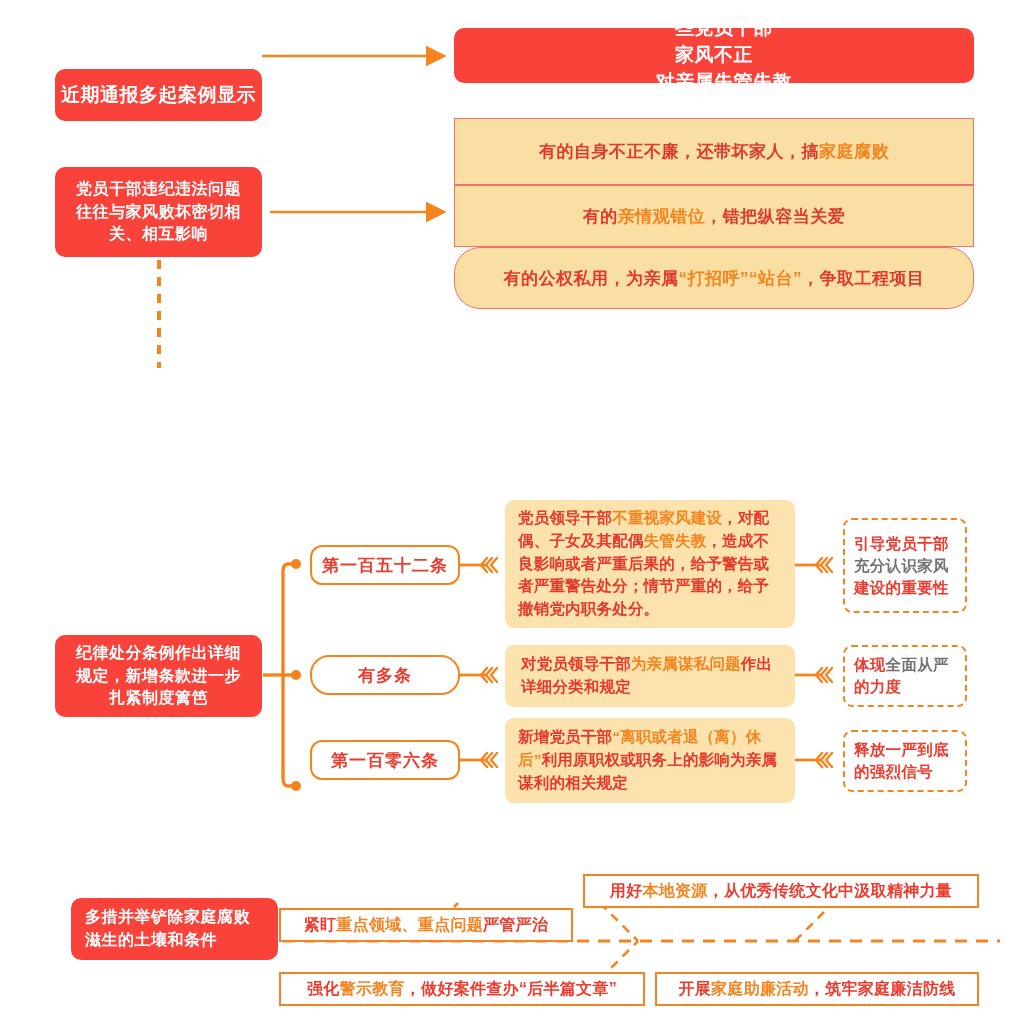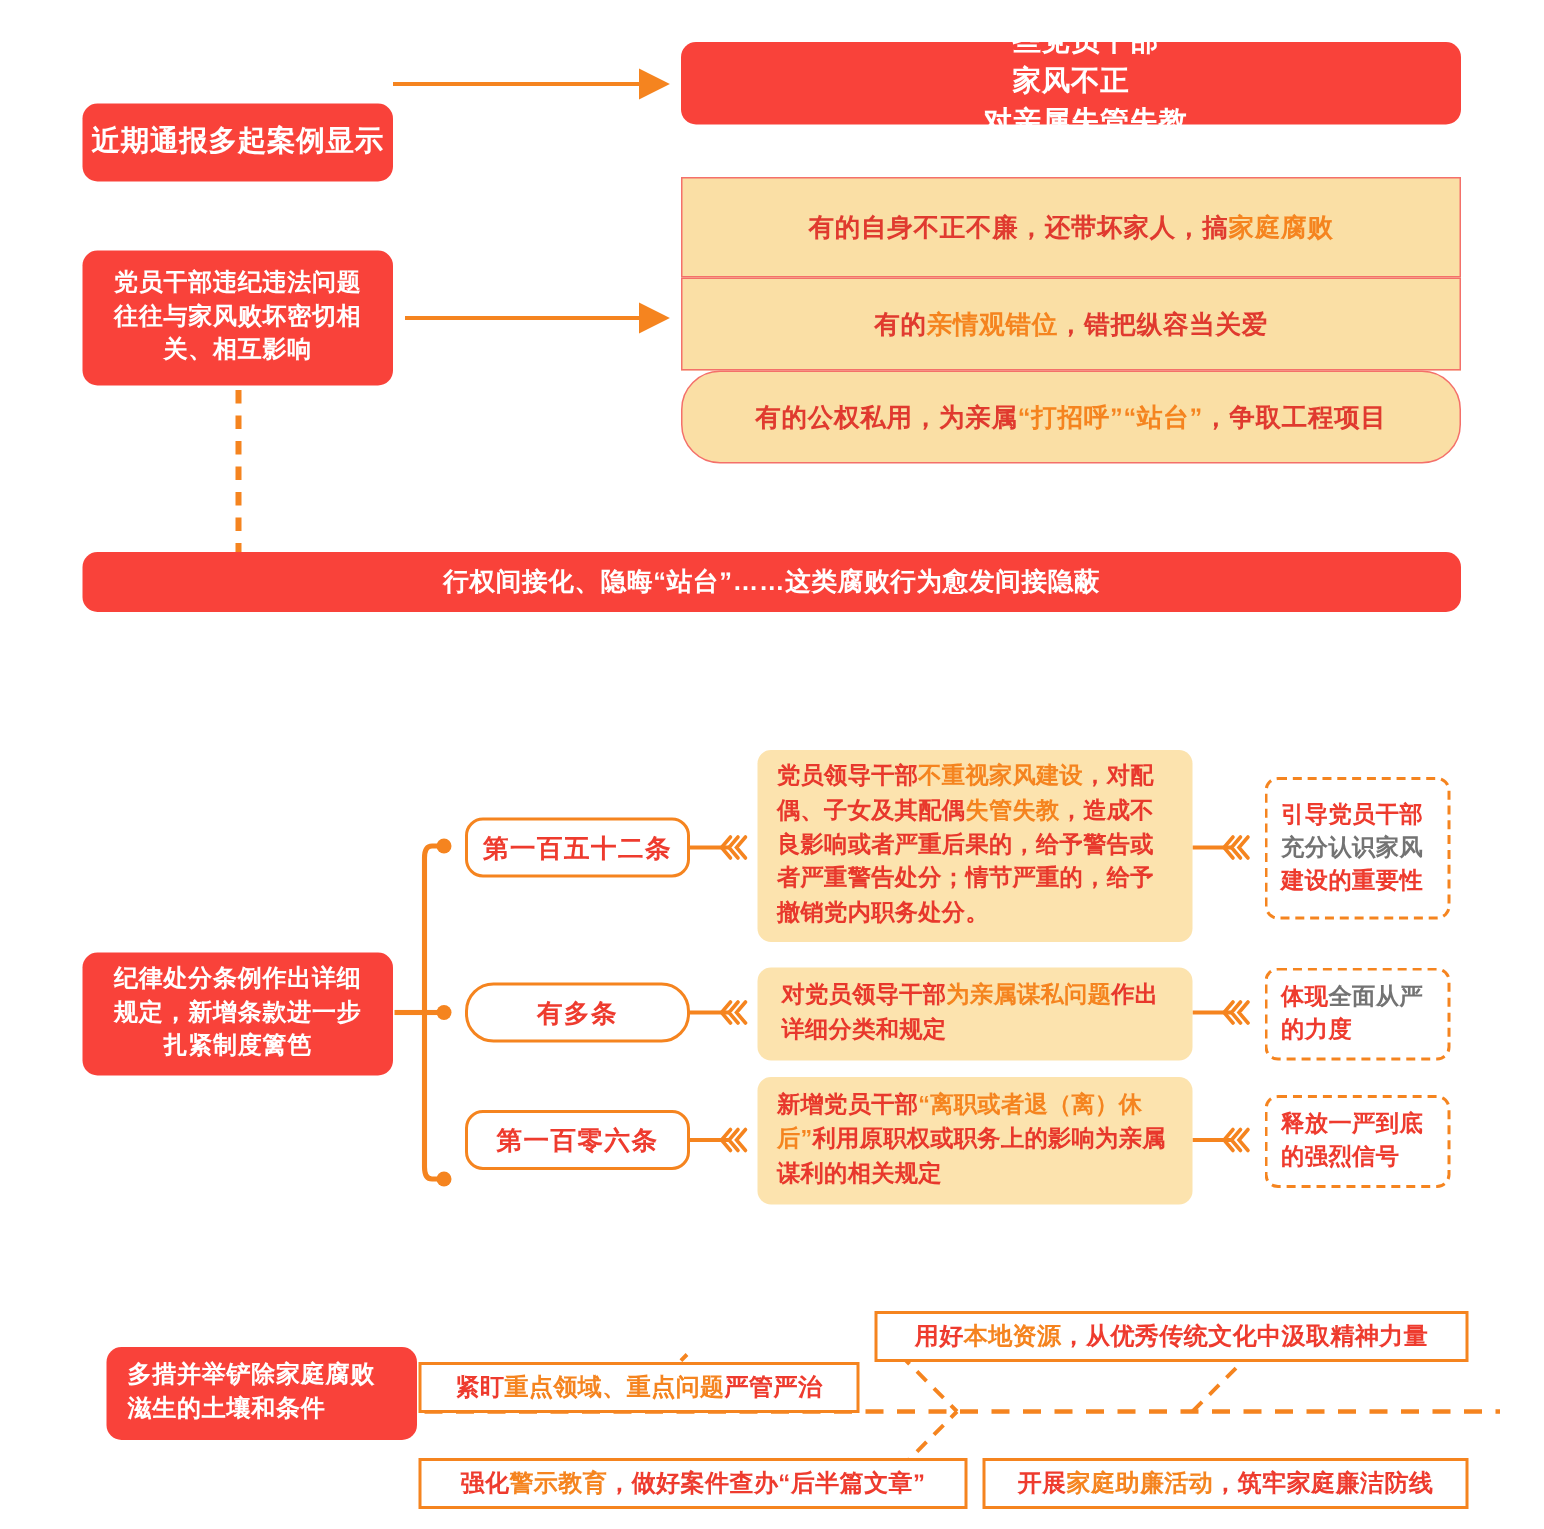--- a/index.html
+++ b/index.html
@@ -167,24 +167,20 @@
     <span>有的</span>
       <span class="hl">亲情观错位</span>
       <span>，错把纵容当关爱</span>
   </div>
   <div class="abs creamrow" style="left:454px;top:247px;width:520px;height:62px;font-size:17px;border-radius:26px;">
     <span>有的公权私用，为亲属</span>
       <span class="hl">“打招呼”“站台”</span>
       <span>，争取工程项目</span>
   </div>
 
-  <div class="abs redbox" style="left:55px;top:368px;width:919px;height:40px;font-size:17px;">
-    <span>行权间接化、隐晦“站台”……这类腐败行为愈发</span>
-      <span class="hl">间接隐蔽</span>
-  </div>
 
   <div class="abs redbox" style="left:55px;top:635px;width:207px;height:82px;font-size:16px;flex-direction:column;">
     <div>纪律处分条例作出详细</div>
     <div>规定，新增条款进一步</div>
     <div class="hl">扎紧制度篱笆</div>
   </div>
 
   <div class="abs pill" style="left:310px;top:545px;width:150px;height:40px;font-size:17px;">
     <span>第一百五十二条</span>
   </div>

